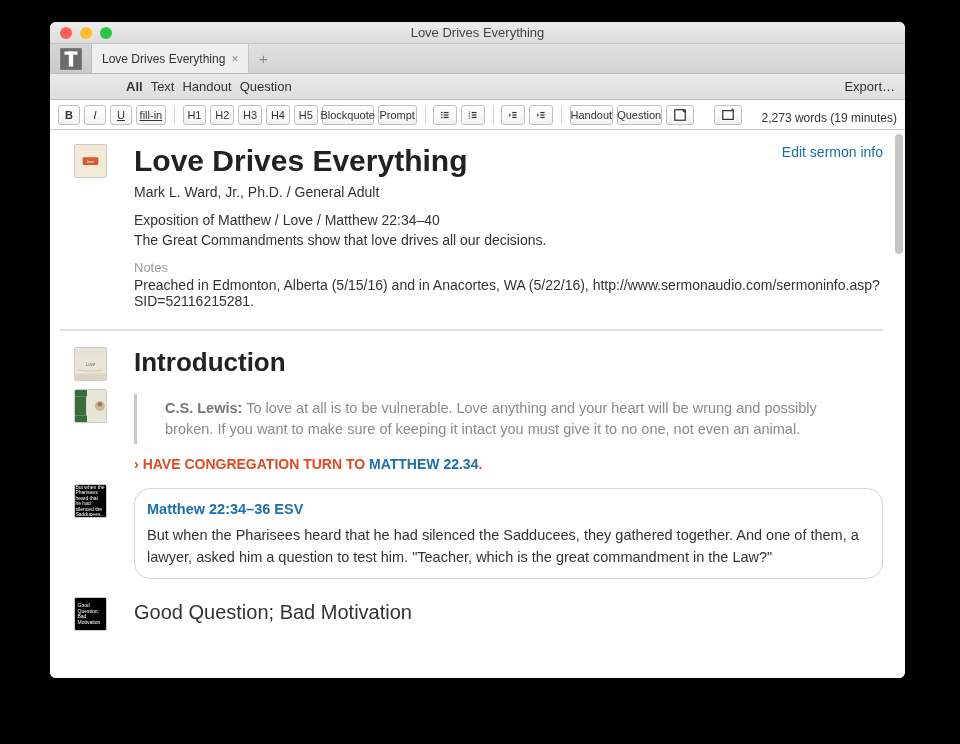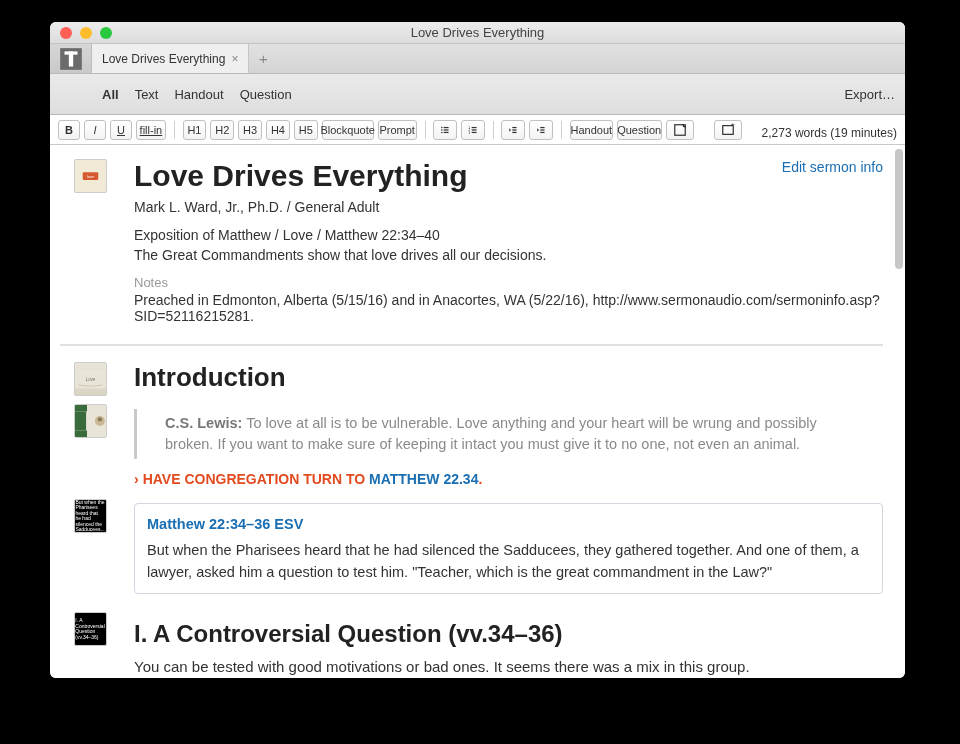--- a/index.html
+++ b/index.html
@@ -75,28 +75,28 @@
     color: #333;
     gap: 6px;
   }
   .tab-close { font-size: 12px; color: #888; }
   .tab-new {
     display:flex; align-items:center; justify-content:center;
     width: 28px; color:#888; font-size:15px;
   }
   
   .filterrow {
-    height: 41px;
+    height: 26px;
     background: linear-gradient(#eaeaea,#dedede);
     border-bottom: 1px solid #b9b9b9;
     display: flex;
     align-items: center;
-    padding-left: 52px;
+    padding-left: 76px;
     font-size: 13px;
-    gap: 16px;
+    gap: 8px;
     position: relative;
   }
   .filterrow .f-active { font-weight: 600; }
   .filterrow .f-item { color:#333; }
   .export { position:absolute; right:10px; color:#333; font-size:13px; }
   
   .toolbar {
     height: 30px;
     background: #fff;
     border-bottom: 1px solid #c9c9c9;
@@ -191,21 +191,21 @@
     font-size: 14px;
     color:#e24a1f;
     font-weight:600;
     margin: 8px 0 12px 0;
     text-transform: uppercase;
   }
   .instruction .ref { color:#1a6fb3; }
   .instruction .chev { color:#e24a1f; margin-right:4px; }
   .verse-box {
     border: 1px solid #d0d7de;
-    border-radius:4px;
+    border-radius:16px;
     padding: 10px 12px;
     margin: 4px 0 18px 0;
     font-size: 14.5px;
     color:#333;
     line-height:1.5;
   }
   .verse-box .ref { color:#1a6fb3; font-weight:600; display:block; margin-bottom:4px; }
   h2.section2 { font-size: 24px; font-weight:700; color:#222; margin: 8px 0; }
   .body-p { font-size: 15px; color:#333; margin: 6px 0 16px 0; line-height:1.5; }
   h3.sub { font-size: 20px; font-weight:500; color:#333; margin: 4px 0 6px 0; }
@@ -392,29 +392,20 @@
           <div class="thumb-box black-thumb">But when the Pharisees heard that he had silenced the Sadducees...</div>
         </div>
         <div class="main">
           <div class="verse-box">
             <span class="ref">Matthew 22:34–36 ESV</span>
             <span>But when the Pharisees heard that he had silenced the Sadducees, they gathered together. And one of them, a lawyer, asked him a question to test him. "Teacher, which is the great commandment in the Law?"</span>
           </div>
         </div>
       </div>
 
-      <div class="row">
-        <div class="thumb stack">
-          <div class="thumb-box black-thumb" style="font-size:5px">I. A Controversial Question (vv.34–36)</div>
-        </div>
-        <div class="main">
-          <h2 class="section2">I. A Controversial Question (vv.34–36)</h2>
-          <div class="body-p">You can be tested with good motivations or bad ones. It seems there was a mix in this group.</div>
-        </div>
-      </div>
 
       <div class="row">
         <div class="thumb stack">
           <div class="thumb-box black-thumb" style="font-size:5px">Good Question; Bad Motivation</div>
         </div>
         <div class="main">
           <h3 class="sub">Good Question; Bad Motivation</h3>
 
         </div>
       </div>

